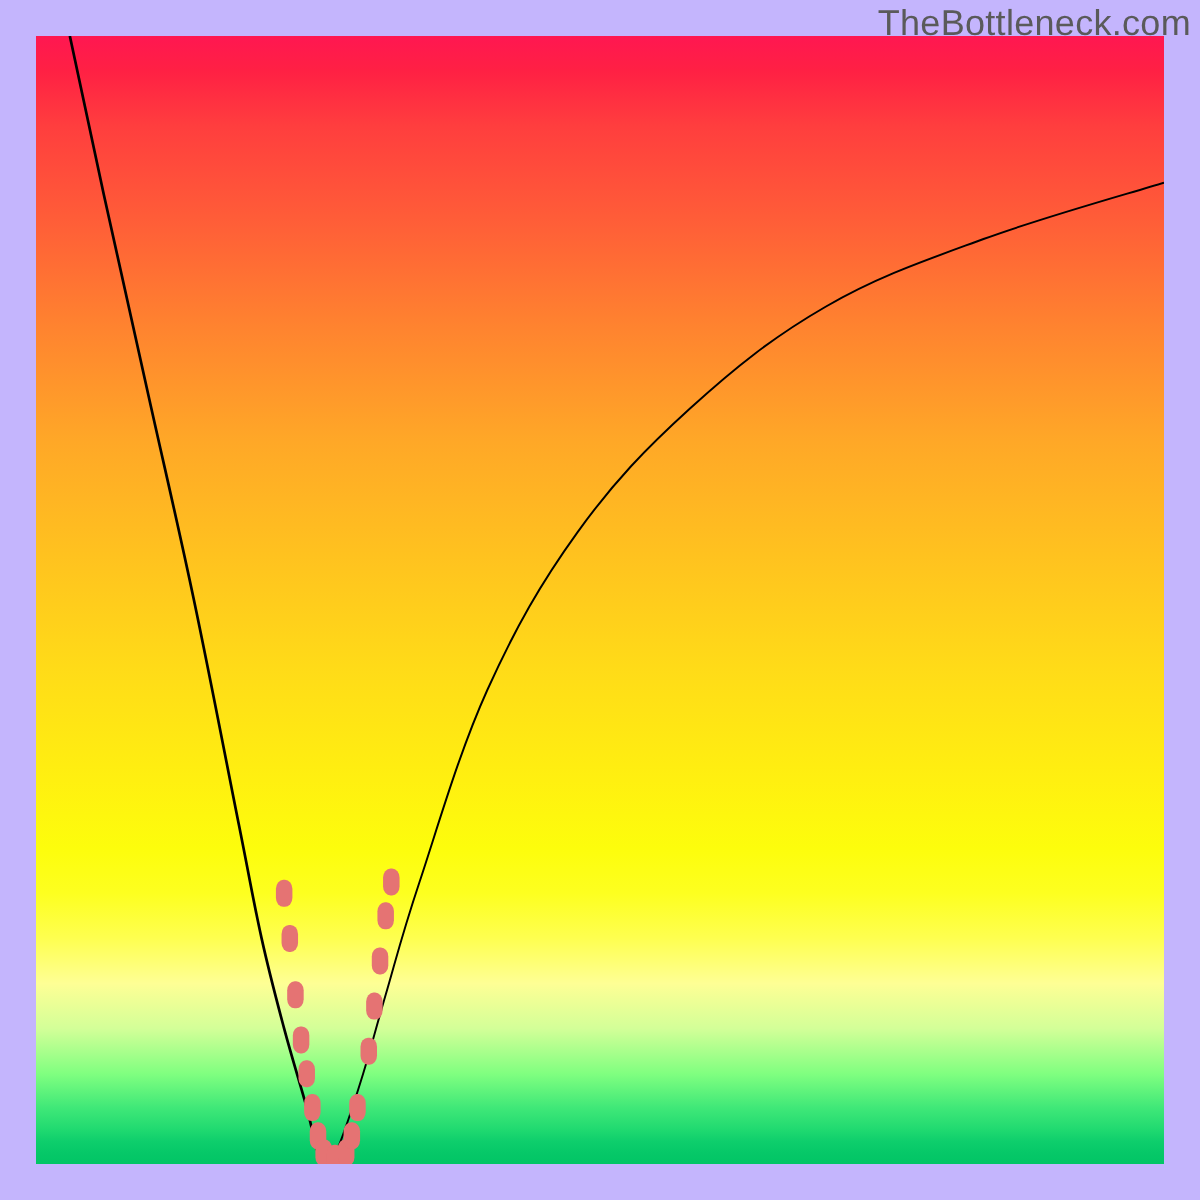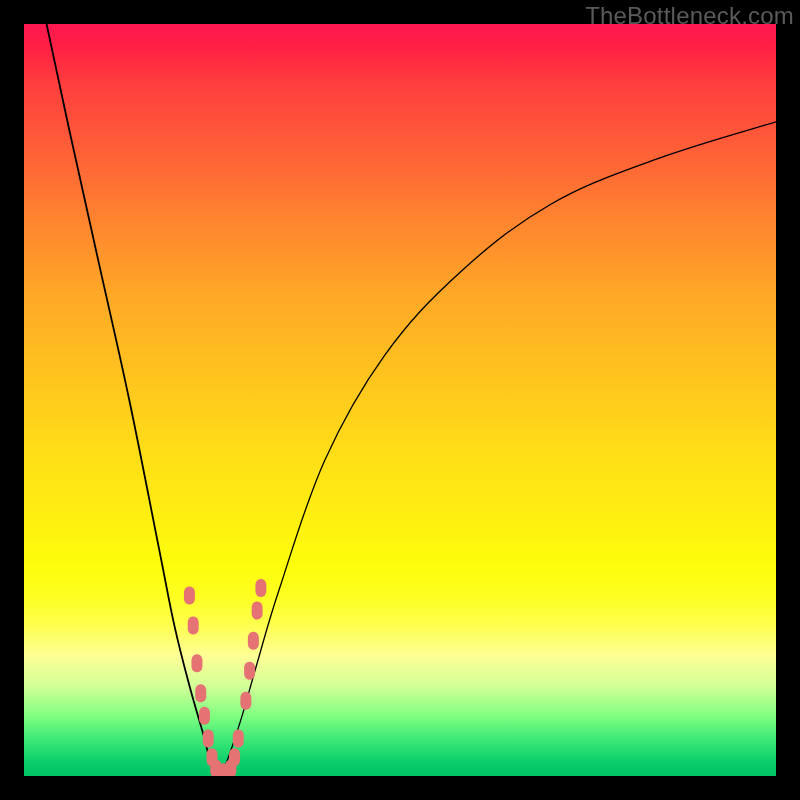--- a/index.html
+++ b/index.html
@@ -7,21 +7,21 @@
     padding: 0;
     width: 800px;
     height: 800px;
     overflow: hidden;
     font-family: Arial, sans-serif;
   }
   .container {
     position: relative;
     width: 800px;
     height: 800px;
-    background: #000000;
+    background: #c4b5fd;
   }
   .plot-area {
     position: absolute;
     left: 24px;
     top: 24px;
     width: 752px;
     height: 752px;
     background: linear-gradient(to bottom,
       #ff1751 0%,
       #ff2044 3%,

